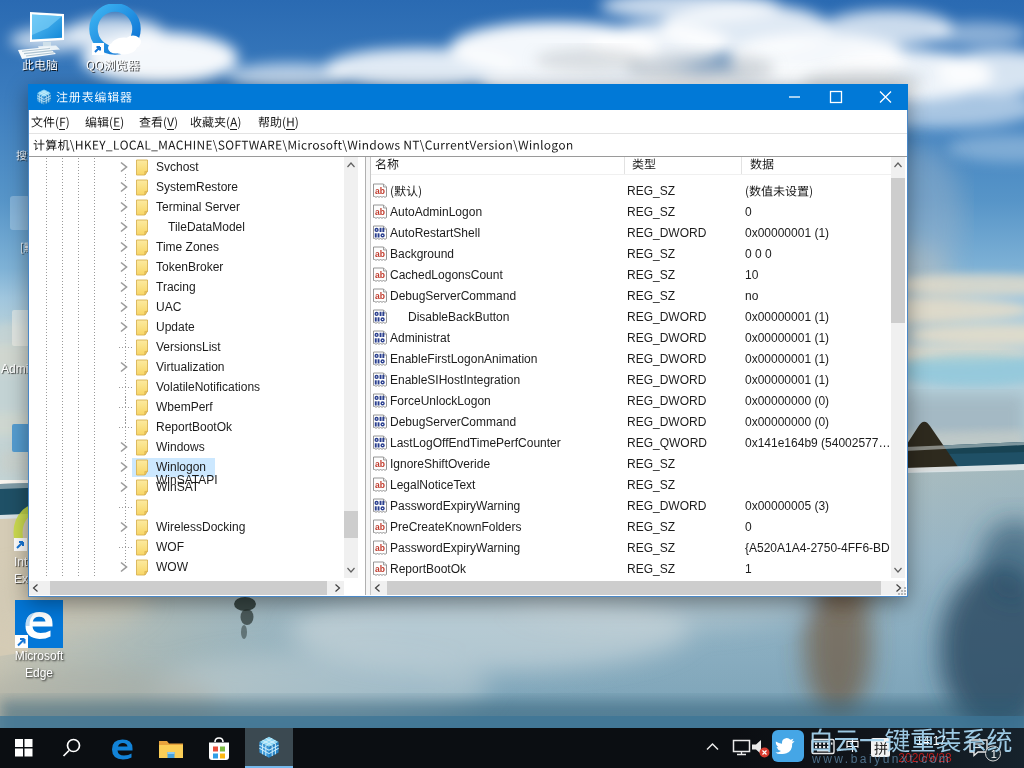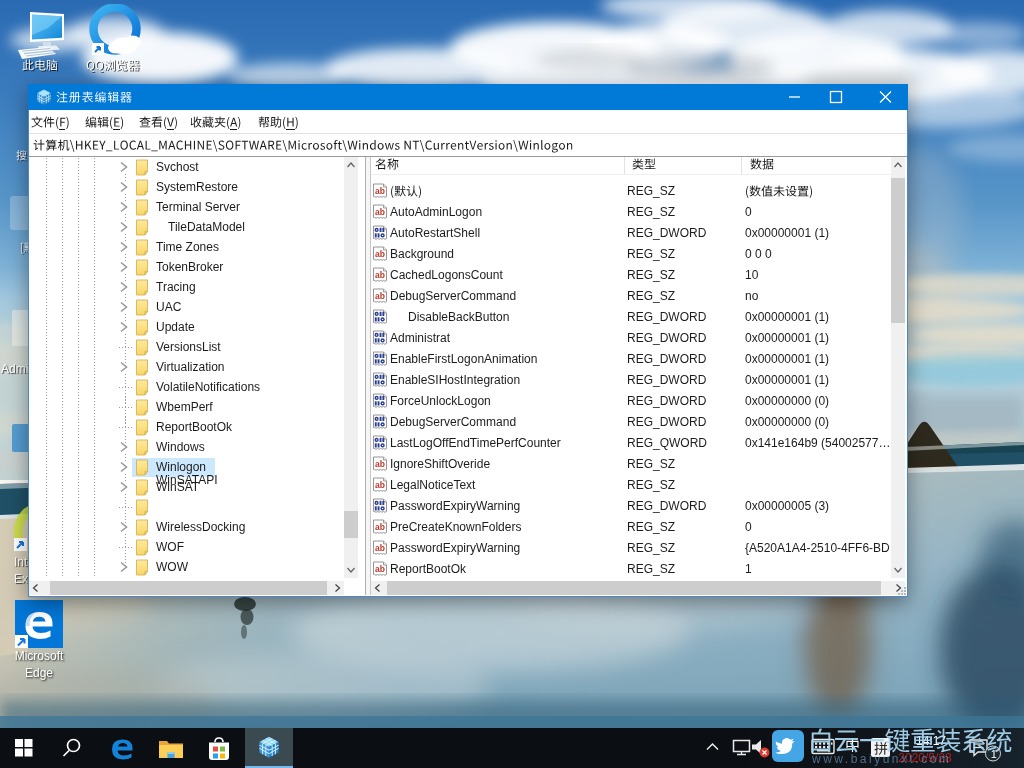--- a/index.html
+++ b/index.html
@@ -788,21 +788,21 @@
 <div class="t" style="left:390px;top:517px;line-height:21px">PreCreateKnownFolders</div>
 <div class="t" style="left:627px;top:517px;line-height:21px">REG_SZ</div>
 <div class="t" style="left:745px;top:517px;line-height:21px;width:146px;overflow:hidden">0</div>
 <svg width="16" height="16" style="position:absolute;left:372px;top:540px">
     <path d="M1.5 1 L11.5 1 L14.5 4 L14.5 13.5 Q13 15 11.5 13.5 Q10 15 8.5 13.5 Q7 15 5.5 13.5 Q4 15 2.5 13.5 L1.5 13.5 Z" fill="#fdfdfd" stroke="#8a8a8a" stroke-width="0.9"></path>
     <path d="M11.5 1 L11.5 4 L14.5 4" fill="#e8e8e8" stroke="#8a8a8a" stroke-width="0.8"></path>
     <text x="3" y="10.5" font-family="Liberation Sans" font-weight="bold" font-size="8.5" fill="#c0392b">ab</text>
   </svg>
 <div class="t" style="left:390px;top:538px;line-height:21px">PasswordExpiryWarning</div>
 <div class="t" style="left:627px;top:538px;line-height:21px">REG_SZ</div>
-<div class="t" style="left:745px;top:538px;line-height:21px;width:146px;overflow:hidden">{A520A1A4-2510-4FF6-BD</div>
+<div class="t" style="left:745px;top:538px;line-height:21px;width:146px;overflow:hidden">{A520A1A4-2750-4FF6-BD</div>
 <svg width="16" height="16" style="position:absolute;left:372px;top:561px">
     <path d="M1.5 1 L11.5 1 L14.5 4 L14.5 13.5 Q13 15 11.5 13.5 Q10 15 8.5 13.5 Q7 15 5.5 13.5 Q4 15 2.5 13.5 L1.5 13.5 Z" fill="#fdfdfd" stroke="#8a8a8a" stroke-width="0.9"></path>
     <path d="M11.5 1 L11.5 4 L14.5 4" fill="#e8e8e8" stroke="#8a8a8a" stroke-width="0.8"></path>
     <text x="3" y="10.5" font-family="Liberation Sans" font-weight="bold" font-size="8.5" fill="#c0392b">ab</text>
   </svg>
 <div class="t" style="left:390px;top:559px;line-height:21px">ReportBootOk</div>
 <div class="t" style="left:627px;top:559px;line-height:21px">REG_SZ</div>
 <div class="t" style="left:745px;top:559px;line-height:21px;width:146px;overflow:hidden">1</div>
 <div style="position:absolute;left:891px;top:157px;width:14px;height:421px;background:#f0f0f0">
     <div style="position:absolute;left:0;top:21px;width:14px;height:145px;background:#cdcdcd"></div>

